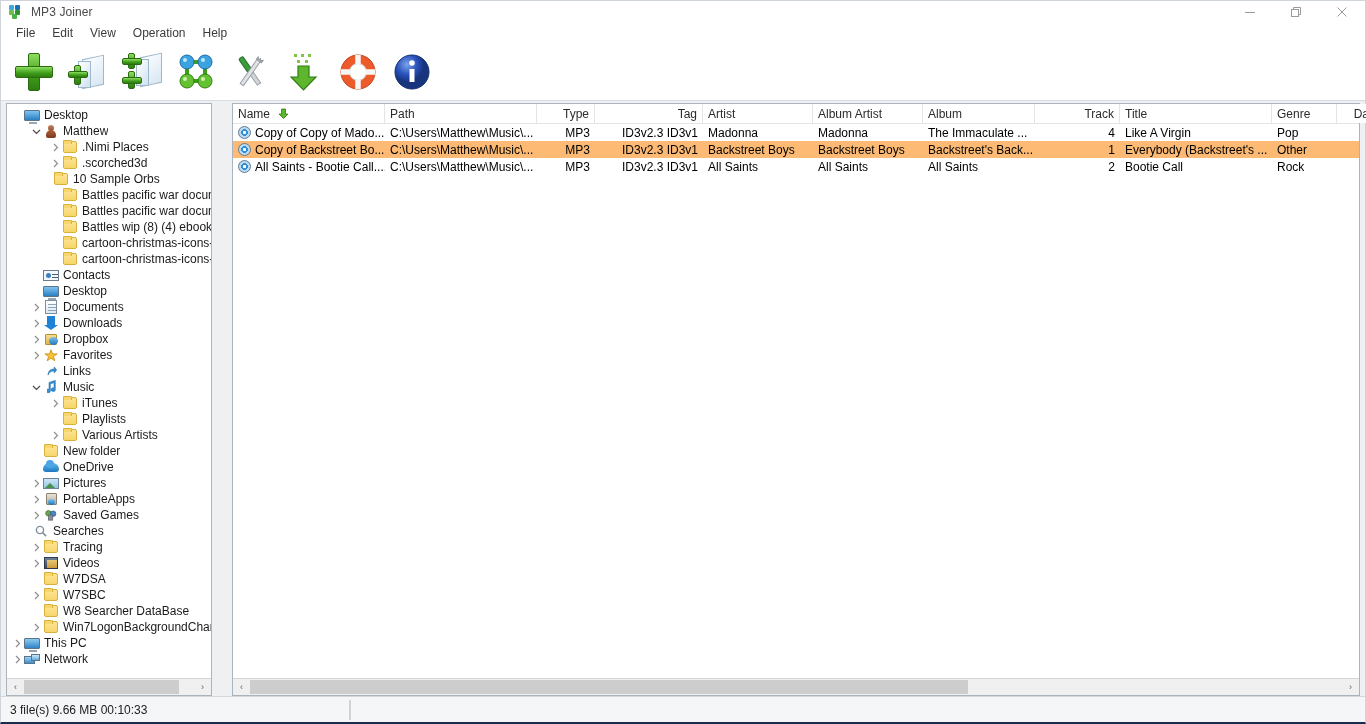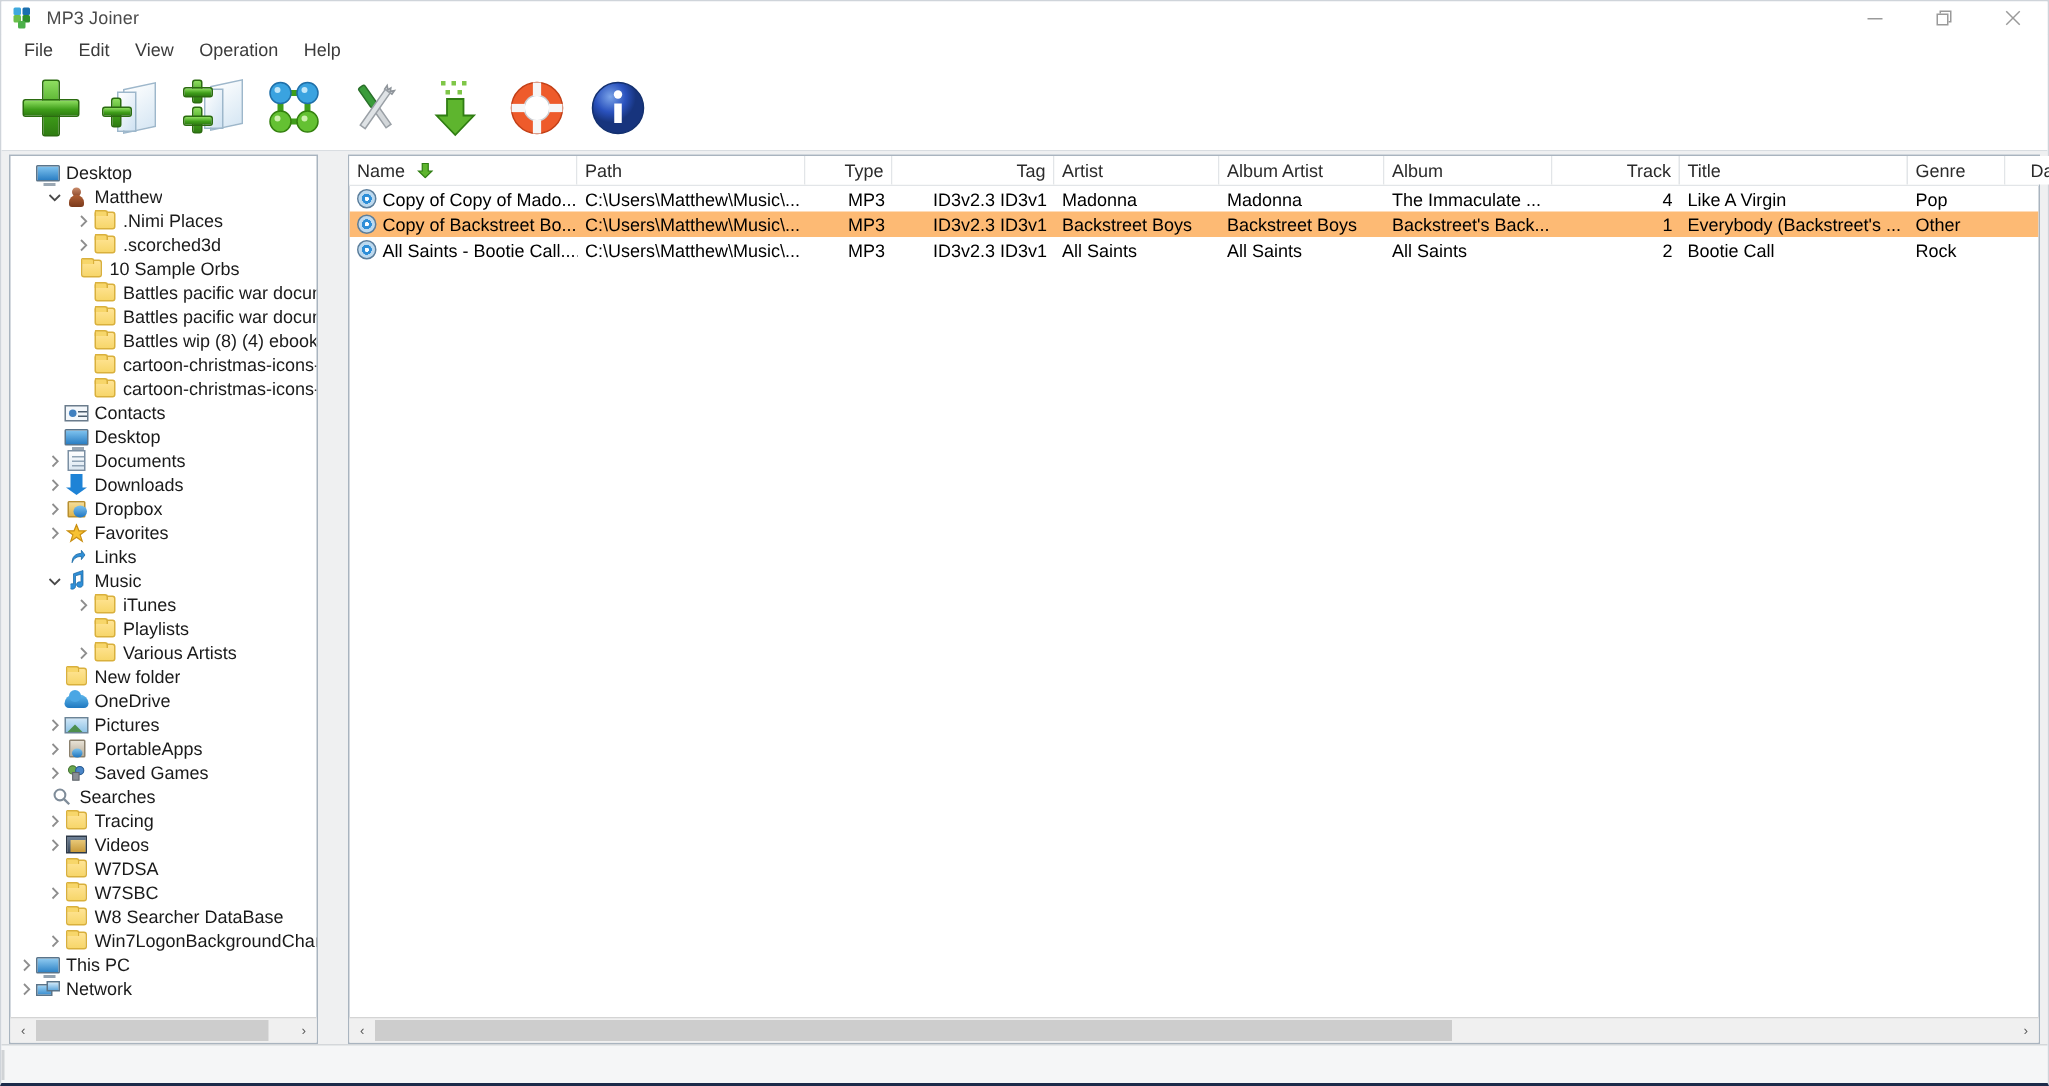--- a/index.html
+++ b/index.html
@@ -1108,17 +1108,18 @@
         <div class="hs-arrow">‹</div>
         <div class="hs-track">
           <div class="hs-thumb" style="left:0;width:718px;"></div>
         </div>
         <div class="hs-arrow">›</div>
       </div>
     </div>
   </div>
 
   <div class="statusbar">
+    <div class="sb-cell" style="width:348px;">3 file(s)   9.66 MB   00:10:33</div>
     <div class="sb-sep"></div>
     <div class="sb-sep"></div>
   </div>
 
 </div>
 
 </body></html>

